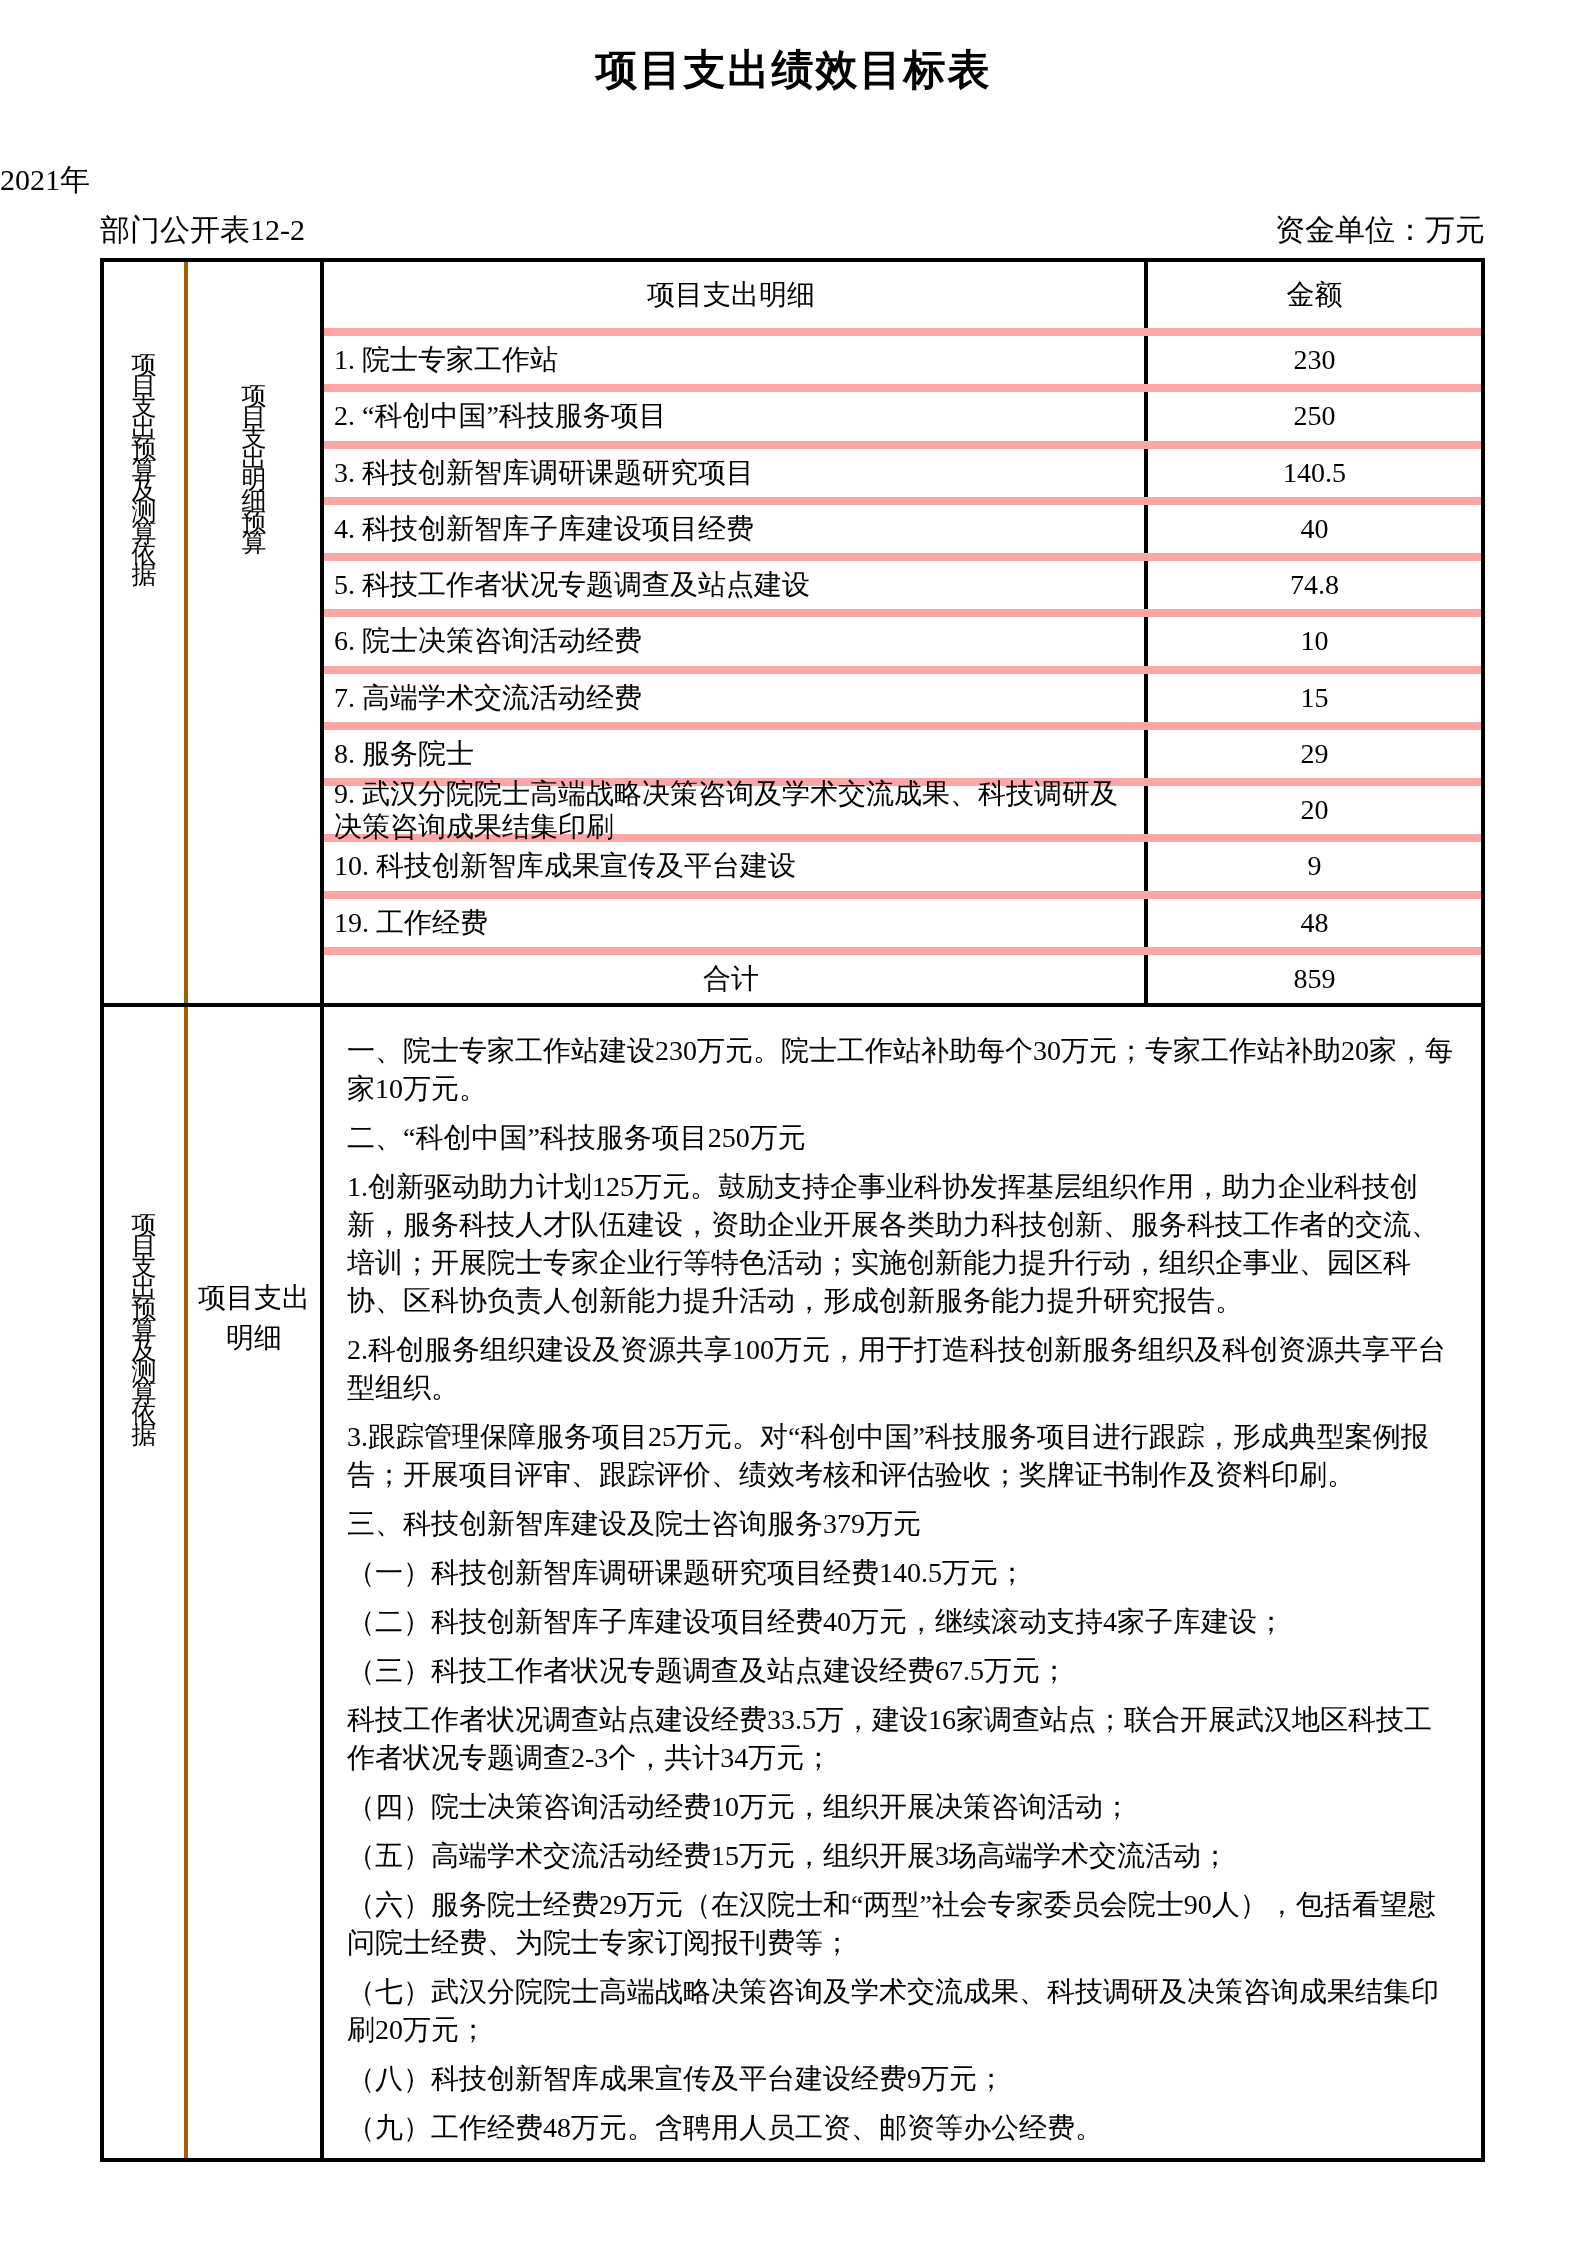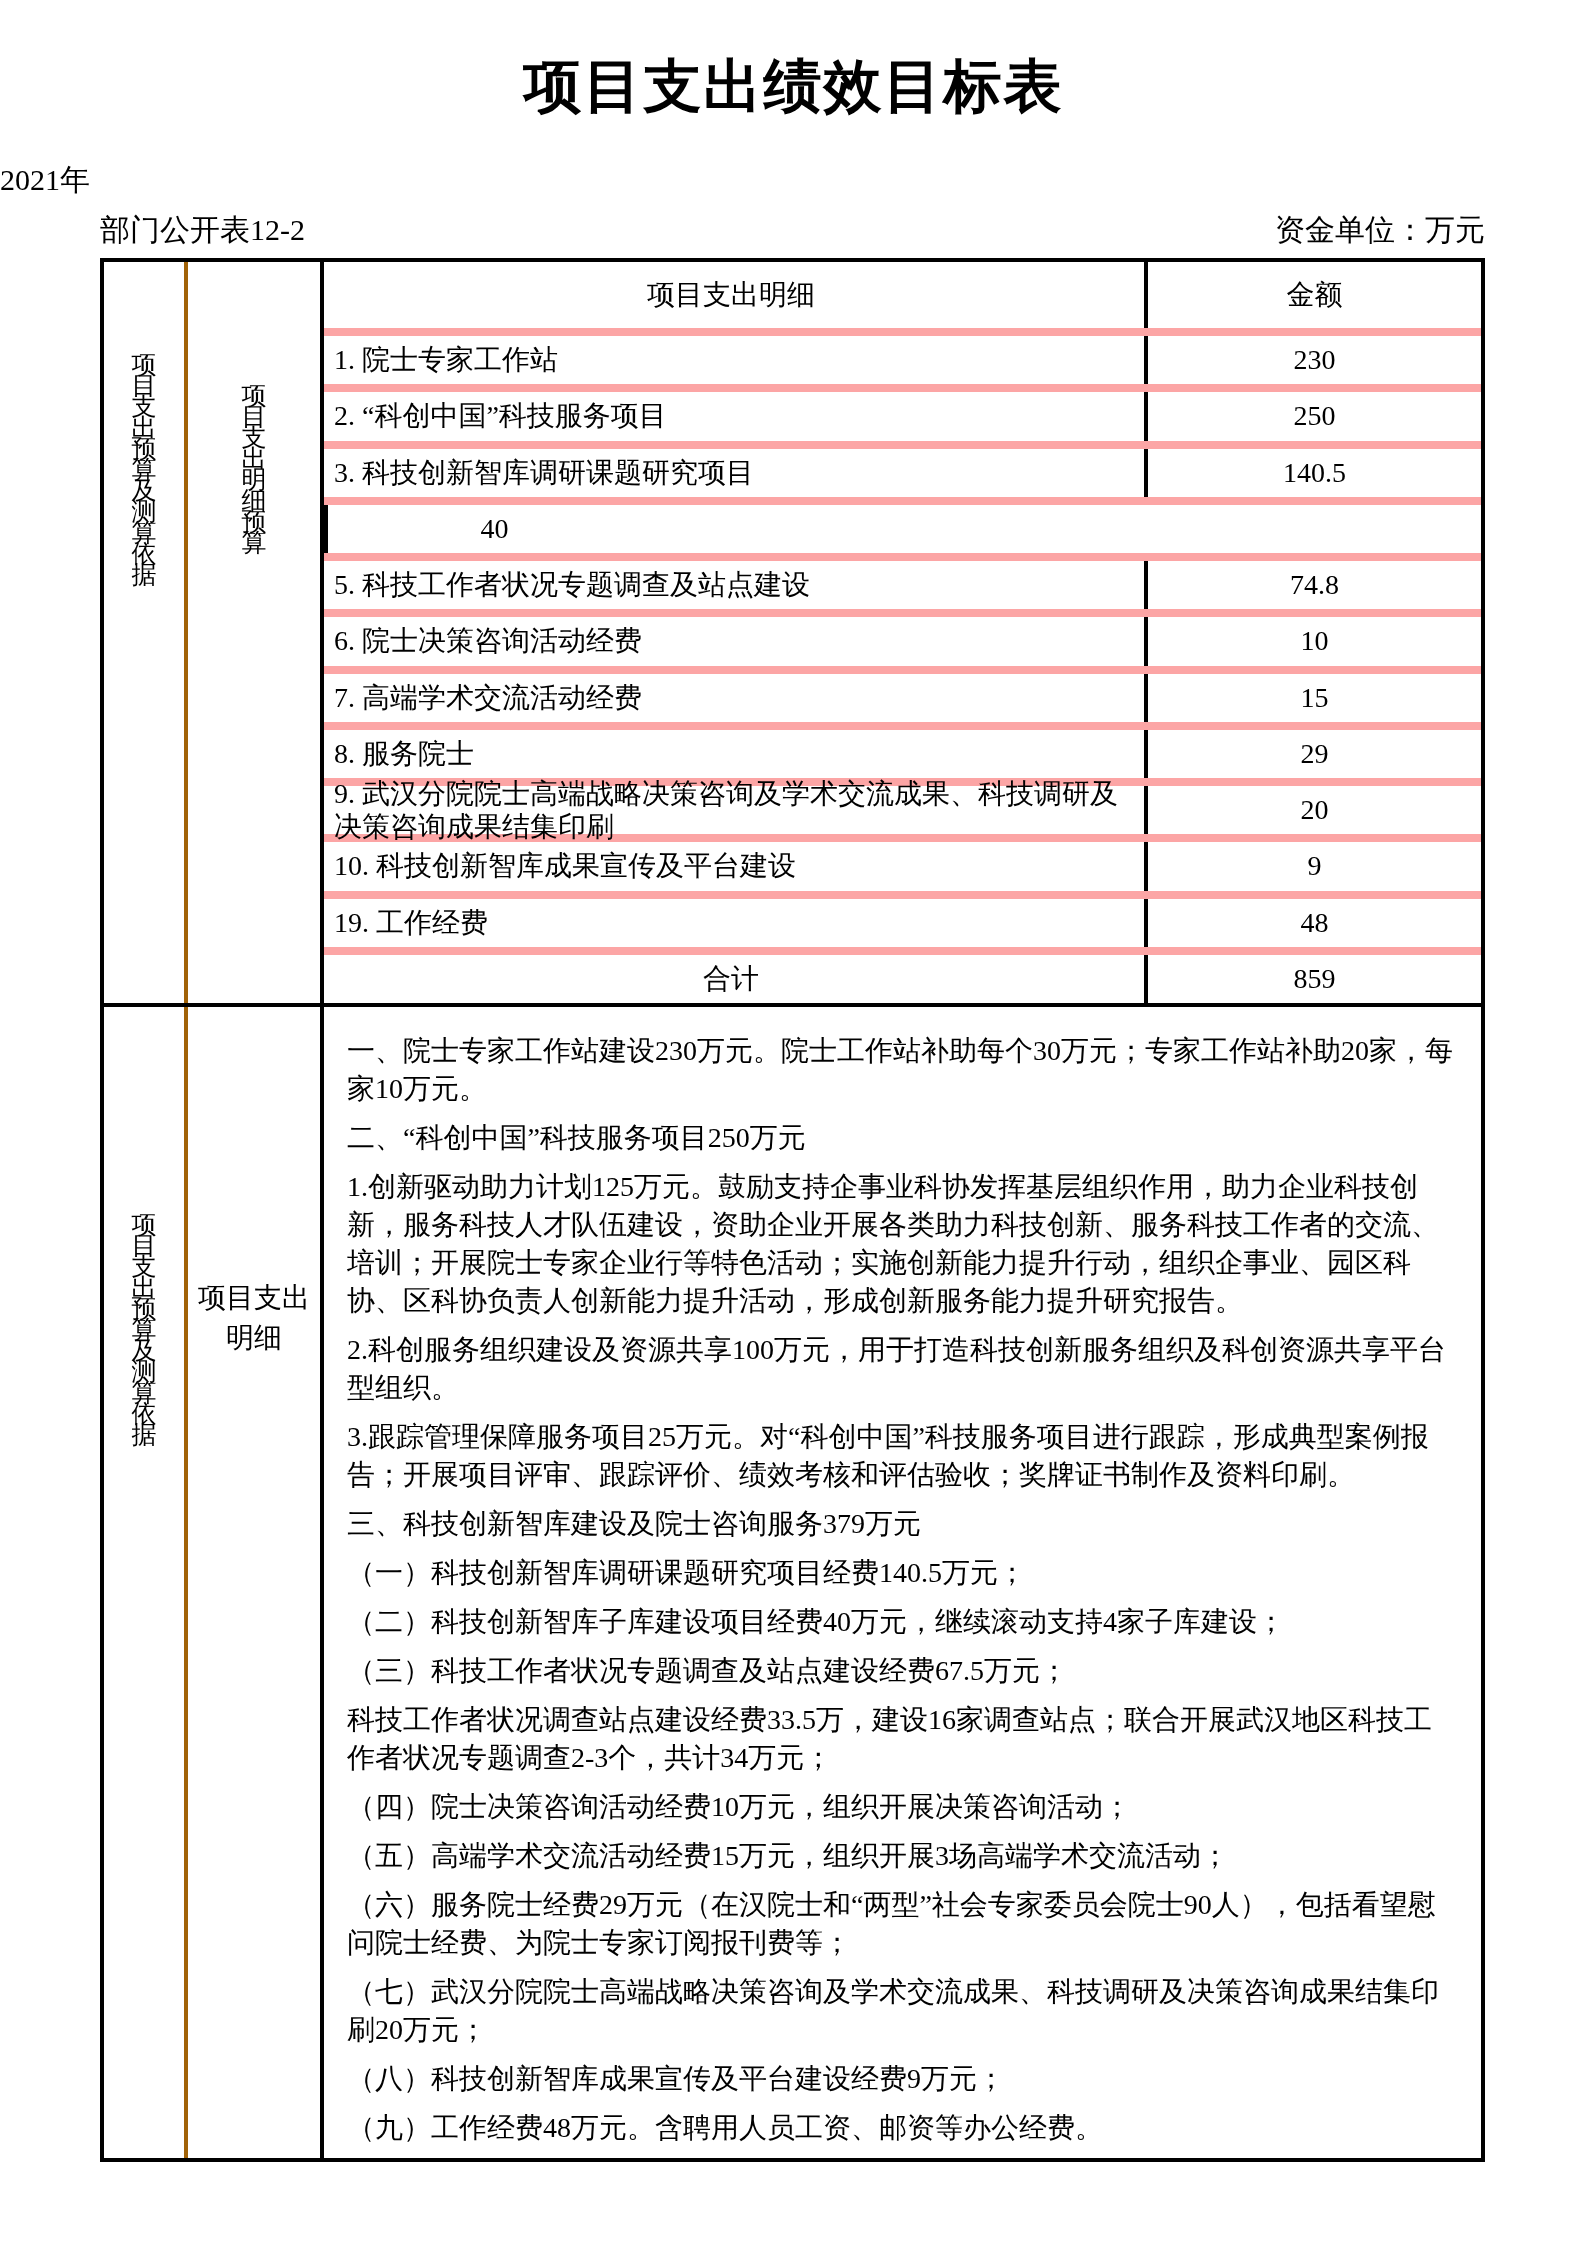--- a/index.html
+++ b/index.html
@@ -3,22 +3,22 @@
 <meta charset="utf-8">
 <style>
   html,body { margin:0; padding:0; }
   body {
     width:1587px; height:2244px;
     background:#ffffff; color:#000000;
     font-family:"Liberation Serif","DejaVu Serif",serif;
     position:relative; overflow:hidden;
   }
   .title {
-    position:absolute; top:48px; left:0; width:100%;
-    text-align:center; font-size:58px; font-weight:bold; margin:0;
+    position:absolute; top:42px; left:0; width:100%;
+    text-align:center; font-size:42px; font-weight:bold; margin:0;
     letter-spacing:2px;
   }
   .subtitle {
     position:absolute; top:160px; left:0; width:100%;
     text-align:left; font-size:30px;
   }
   .meta {
     position:absolute; top:210px; left:100px; width:1385px;
     display:flex; justify-content:space-between;
     font-size:30px;
@@ -103,20 +103,21 @@
         </div>
         <div class="trow">
           <div class="td detail">2. “科创中国”科技服务项目</div>
           <div class="td amount">250</div>
         </div>
         <div class="trow">
           <div class="td detail">3. 科技创新智库调研课题研究项目</div>
           <div class="td amount">140.5</div>
         </div>
         <div class="trow">
+          <div class="td detail">4. 科技创新智库子库建设项目经费</div>
           <div class="td amount">40</div>
         </div>
         <div class="trow">
           <div class="td detail">5. 科技工作者状况专题调查及站点建设</div>
           <div class="td amount">74.8</div>
         </div>
         <div class="trow">
           <div class="td detail">6. 院士决策咨询活动经费</div>
           <div class="td amount">10</div>
         </div>

